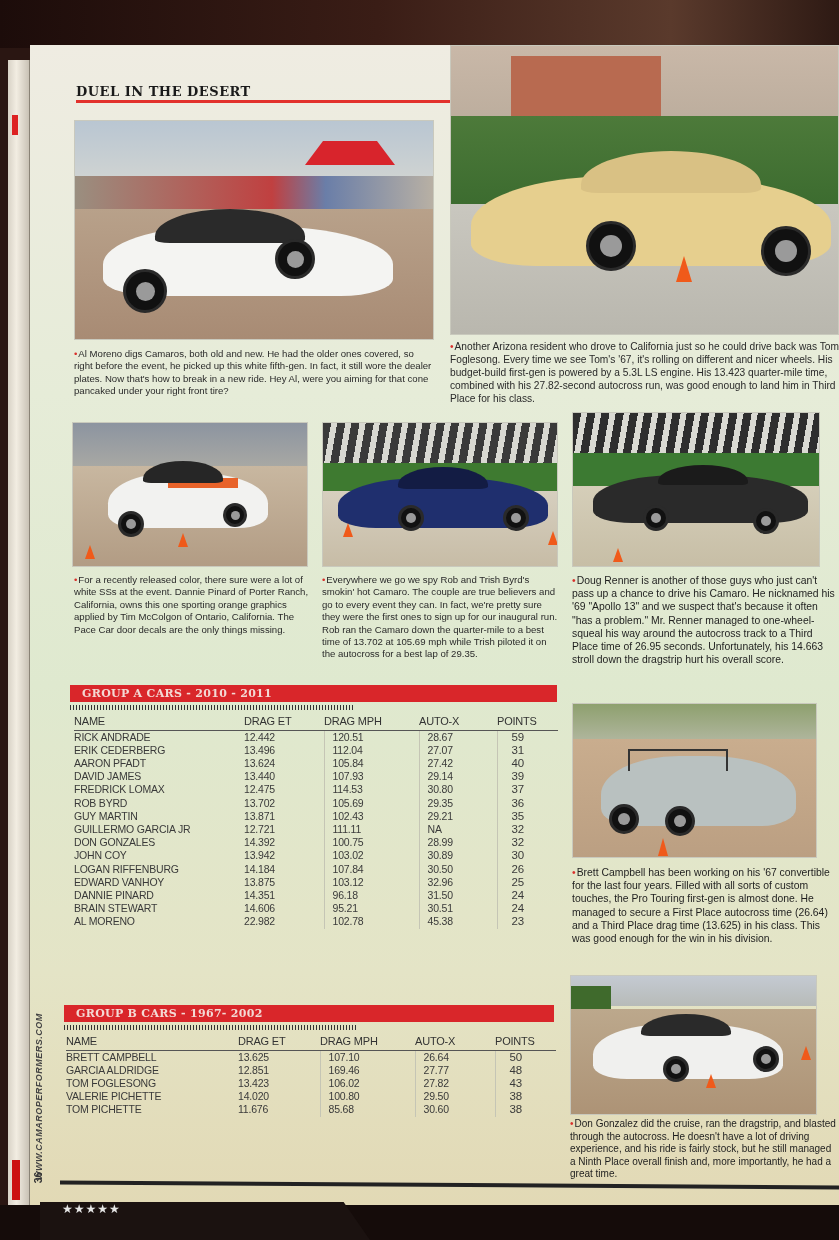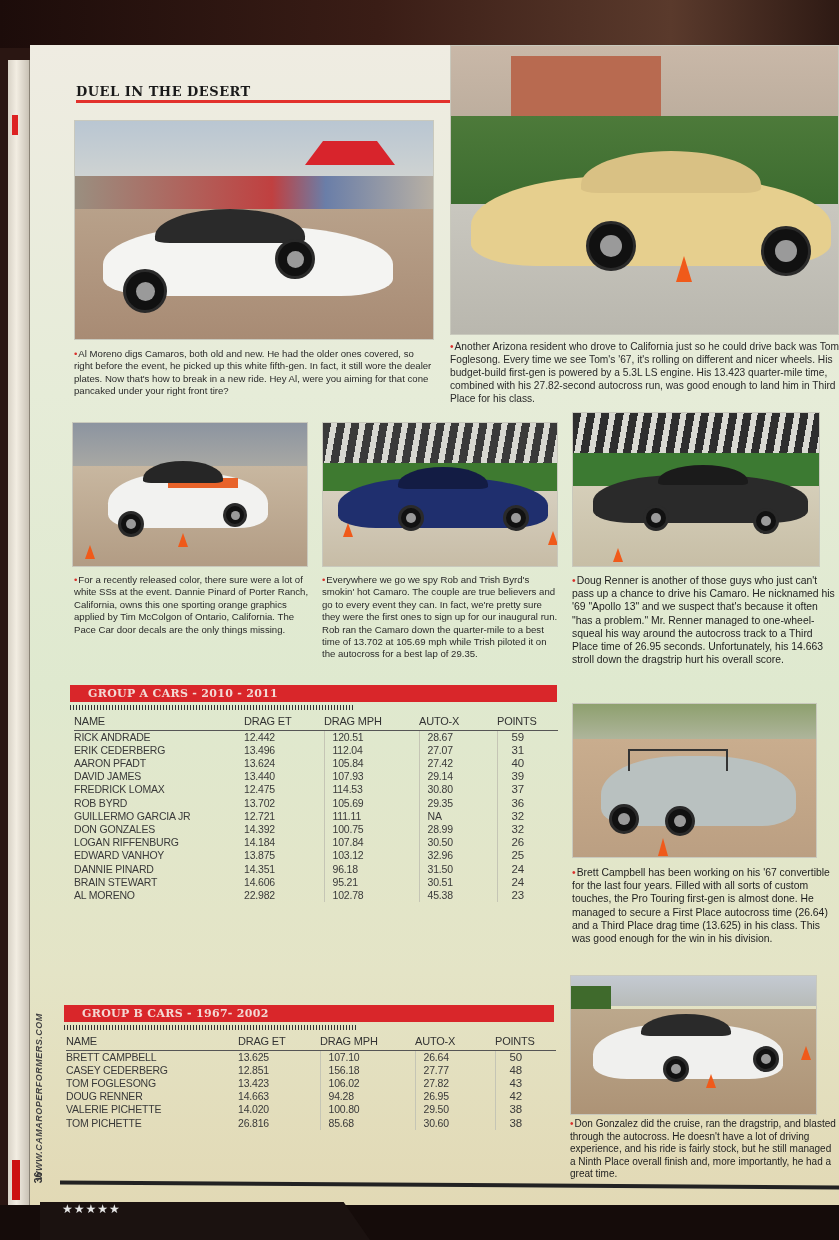--- a/index.html
+++ b/index.html
@@ -61,21 +61,21 @@
     position: absolute; width: 0; height: 0;
     border-left: 5px solid transparent; border-right: 5px solid transparent; border-bottom: 14px solid #f05a1a;
   }
   .caption {
     position: absolute; font-size: 9.6px; line-height: 12.4px; color: #2a2a2a;
   }
   .caption .bullet { color: #d9302b; margin-right: 1px; }
   .group-banner {
     position: absolute; height: 17px; background: #d9262a;
     color: #f3d9d4; font-family: "DejaVu Serif", serif; font-weight: bold;
-    font-size: 11px; line-height: 17px; padding-left: 18px; letter-spacing: 0.3px;
+    font-size: 11px; line-height: 17px; padding-left: 12px; letter-spacing: 0.3px;
   }
   .hatch {
     position: absolute; height: 5px;
     background: repeating-linear-gradient(90deg, #333 0px, #333 1px, transparent 1px, transparent 3px);
   }
   table.results {
     position: absolute; border-collapse: collapse; font-size: 10.5px; color: #3a3a3a;
     letter-spacing: -0.2px;
   }
   table.results th {
@@ -233,32 +233,46 @@
         <td class="c-pts">37</td>
       </tr>
     <tr>
         <td>ROB BYRD</td>
         <td>13.702</td>
         <td class="c-mph">105.69</td>
         <td class="c-autox">29.35</td>
         <td class="c-pts">36</td>
       </tr>
     <tr>
+        <td>GUY MARTIN</td>
+        <td>13.871</td>
+        <td class="c-mph">102.43</td>
+        <td class="c-autox">29.21</td>
+        <td class="c-pts">35</td>
+      </tr>
+    <tr>
         <td>GUILLERMO GARCIA JR</td>
         <td>12.721</td>
         <td class="c-mph">111.11</td>
         <td class="c-autox">NA</td>
         <td class="c-pts">32</td>
       </tr>
     <tr>
         <td>DON GONZALES</td>
         <td>14.392</td>
         <td class="c-mph">100.75</td>
         <td class="c-autox">28.99</td>
         <td class="c-pts">32</td>
+      </tr>
+    <tr>
+        <td>JOHN COY</td>
+        <td>13.942</td>
+        <td class="c-mph">103.02</td>
+        <td class="c-autox">30.89</td>
+        <td class="c-pts">30</td>
       </tr>
     <tr>
         <td>LOGAN RIFFENBURG</td>
         <td>14.184</td>
         <td class="c-mph">107.84</td>
         <td class="c-autox">30.50</td>
         <td class="c-pts">26</td>
       </tr>
     <tr>
         <td>EDWARD VANHOY</td>
@@ -318,50 +332,43 @@
   </thead>
   <tbody>
     <tr>
         <td>BRETT CAMPBELL</td>
         <td>13.625</td>
         <td class="c-mph">107.10</td>
         <td class="c-autox">26.64</td>
         <td class="c-pts">50</td>
       </tr>
     <tr>
-        <td>CASEY CEDERBERG</td>
+        <td>GARCIA ALDRIDGE</td>
         <td>12.851</td>
-        <td class="c-mph">156.18</td>
+        <td class="c-mph">169.46</td>
         <td class="c-autox">27.77</td>
         <td class="c-pts">48</td>
       </tr>
     <tr>
         <td>TOM FOGLESONG</td>
         <td>13.423</td>
         <td class="c-mph">106.02</td>
         <td class="c-autox">27.82</td>
         <td class="c-pts">43</td>
       </tr>
     <tr>
-        <td>DOUG RENNER</td>
-        <td>14.663</td>
-        <td class="c-mph">94.28</td>
-        <td class="c-autox">26.95</td>
-        <td class="c-pts">42</td>
-      </tr>
-    <tr>
         <td>VALERIE PICHETTE</td>
         <td>14.020</td>
         <td class="c-mph">100.80</td>
         <td class="c-autox">29.50</td>
         <td class="c-pts">38</td>
       </tr>
     <tr>
         <td>TOM PICHETTE</td>
-        <td>26.816</td>
+        <td>11.676</td>
         <td class="c-mph">85.68</td>
         <td class="c-autox">30.60</td>
         <td class="c-pts">38</td>
       </tr>
   </tbody>
 </table>
 
 <div class="photo" style="left:570px; top:975px; width:247px; height:140px;">
   <div class="sky" style="height:30px; background:linear-gradient(180deg,#c4cad2,#b7bbb8);"></div>
   <div style="position:absolute; left:0; top:10px; width:40px; height:110px; background:#3f6a2c;"></div>

